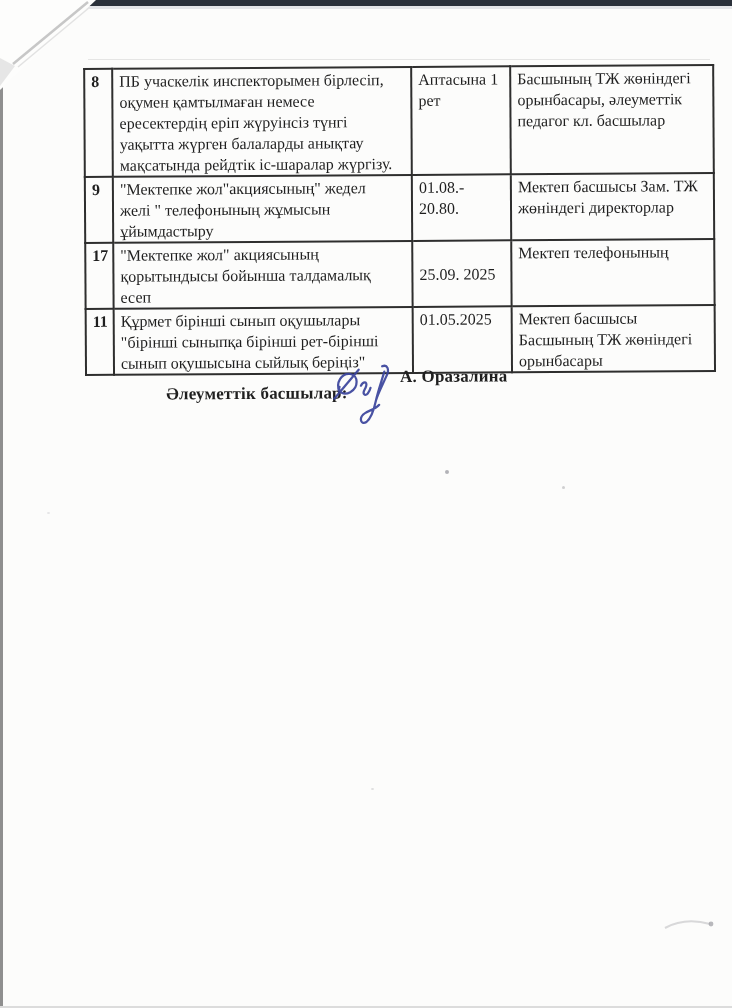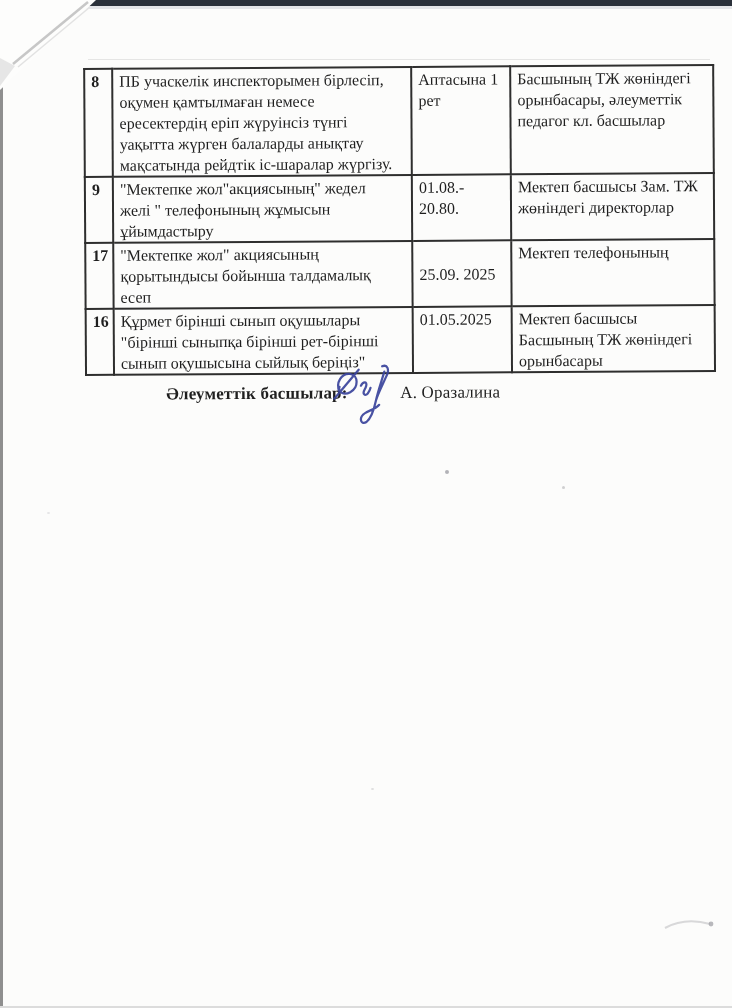--- a/index.html
+++ b/index.html
@@ -45,21 +45,21 @@
   col.w-term{width:99px;}
   col.w-resp{width:203px;}
   td.c-num{font-weight:bold;padding-left:7px;}
   tr.r0{height:106px;}
   tr.r1{height:58px;}
   tr.r2{height:61px;}
   tr.r3{height:52px;}
 
   
   .sig-label{position:absolute;left:165px;top:383px;font-weight:bold;font-size:17px;letter-spacing:.2px;}
-  .sig-name{position:absolute;left:399px;top:383px;font-weight:normal;font-size:17px;letter-spacing:.2px;}
+  .sig-name{position:absolute;left:399px;top:367px;font-weight:bold;font-size:17px;letter-spacing:.2px;}
   .sig-ink{position:absolute;left:330px;top:363px;}
 </style>
 </head>
 <body>
 
 <div class="page">
 
   <div class="top-band"></div>
   <div class="top-band-fade"></div>
   <div class="left-strip"></div>
@@ -110,21 +110,21 @@
           <tr class="r2">
     <td class="c-num"><span>17</span></td>
     <td class="c-act"><span>"Мектепке жол" акциясының
 қорытындысы бойынша талдамалық
 есеп</span></td>
     <td class="c-term"><span>
 25.09. 2025</span></td>
     <td class="c-resp"><span>Мектеп телефонының</span></td>
   </tr>
           <tr class="r3">
-    <td class="c-num"><span>16</span></td>
+    <td class="c-num"><span>11</span></td>
     <td class="c-act"><span>Құрмет бірінші сынып оқушылары
 "бірінші сыныпқа бірінші рет-бірінші
 сынып оқушысына сыйлық беріңіз"</span></td>
     <td class="c-term"><span>01.05.2025</span></td>
     <td class="c-resp"><span>Мектеп басшысы
 Басшының ТЖ жөніндегі
 орынбасары</span></td>
   </tr>
         </tbody>
     </table>

